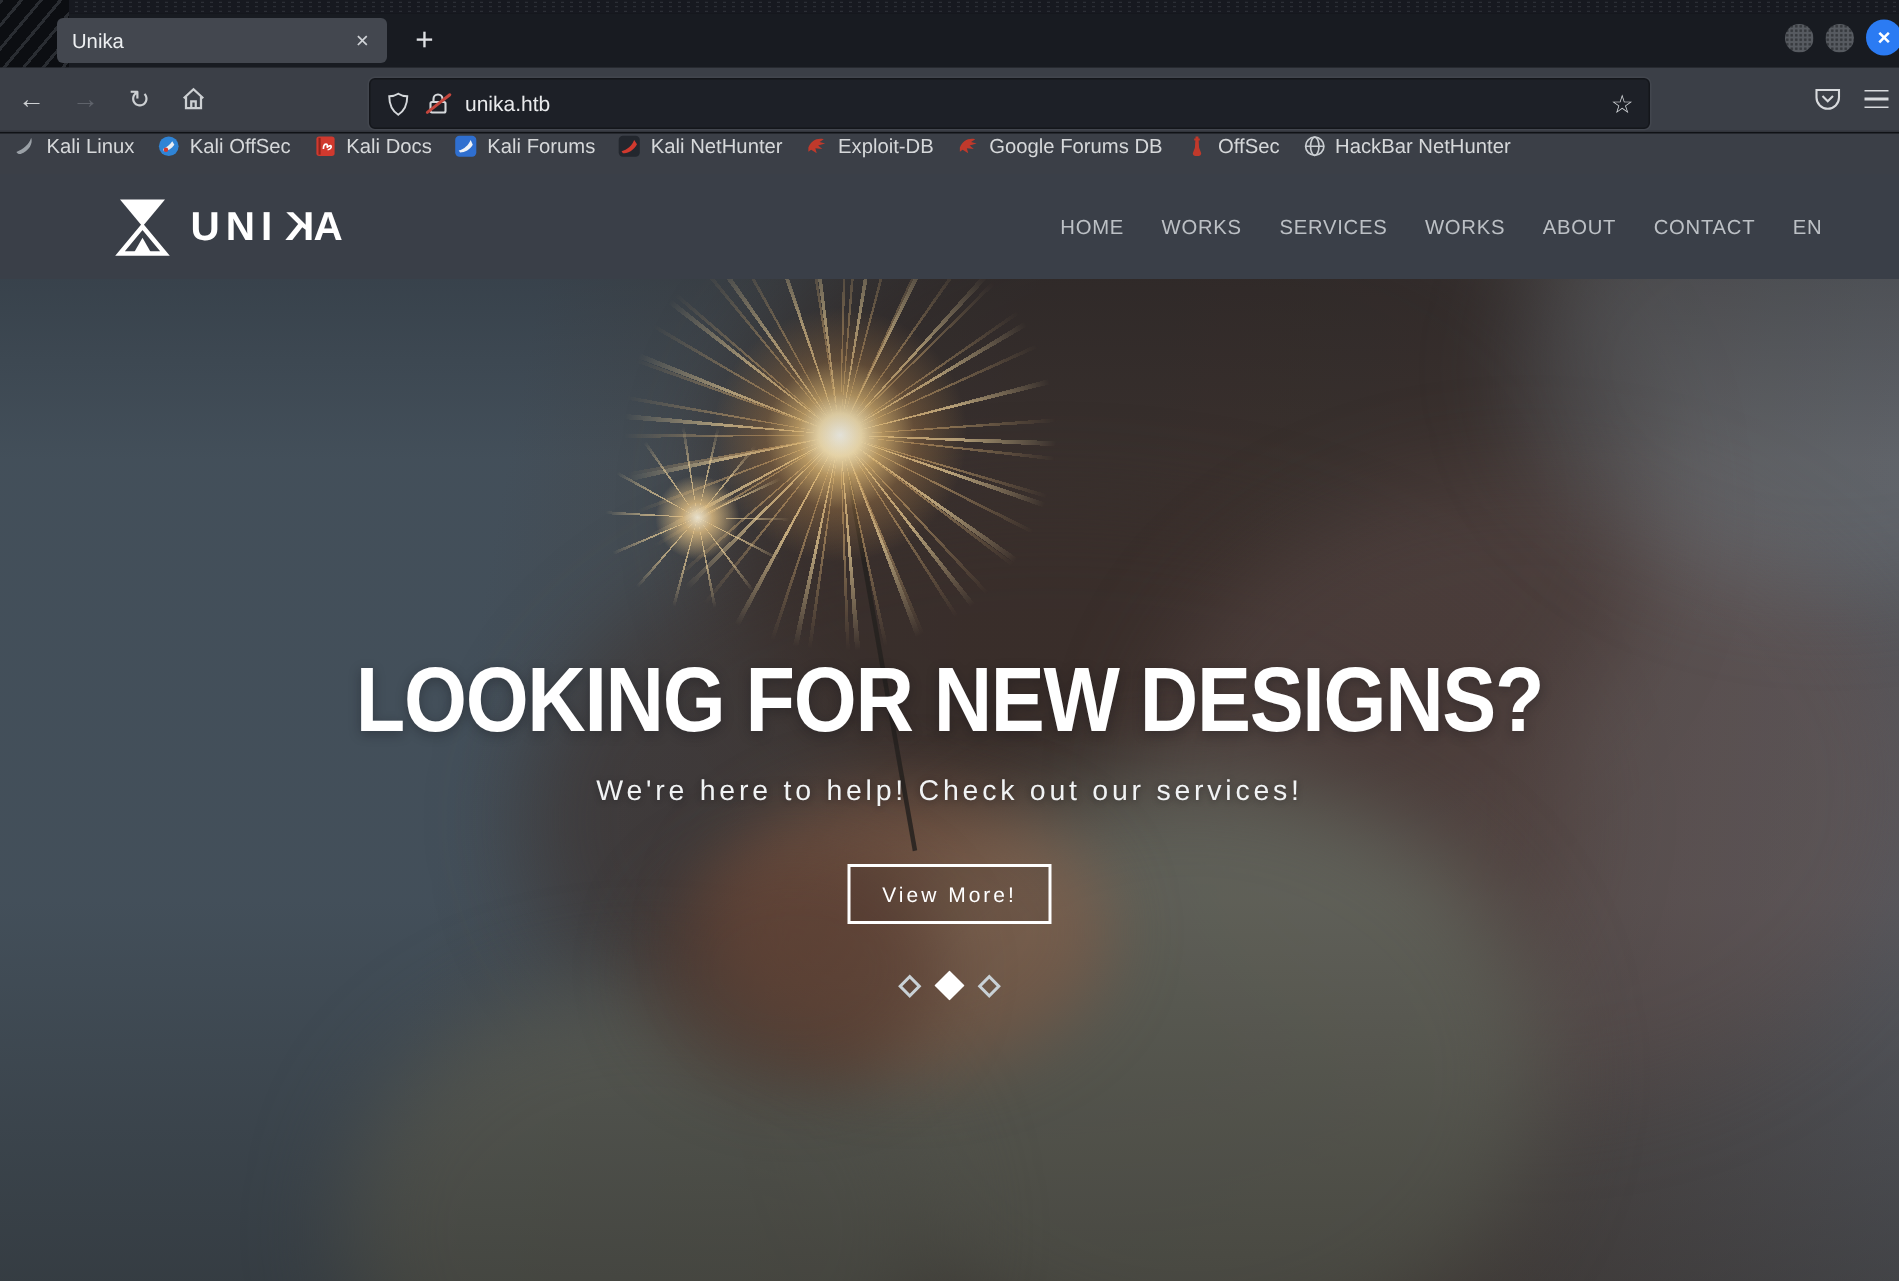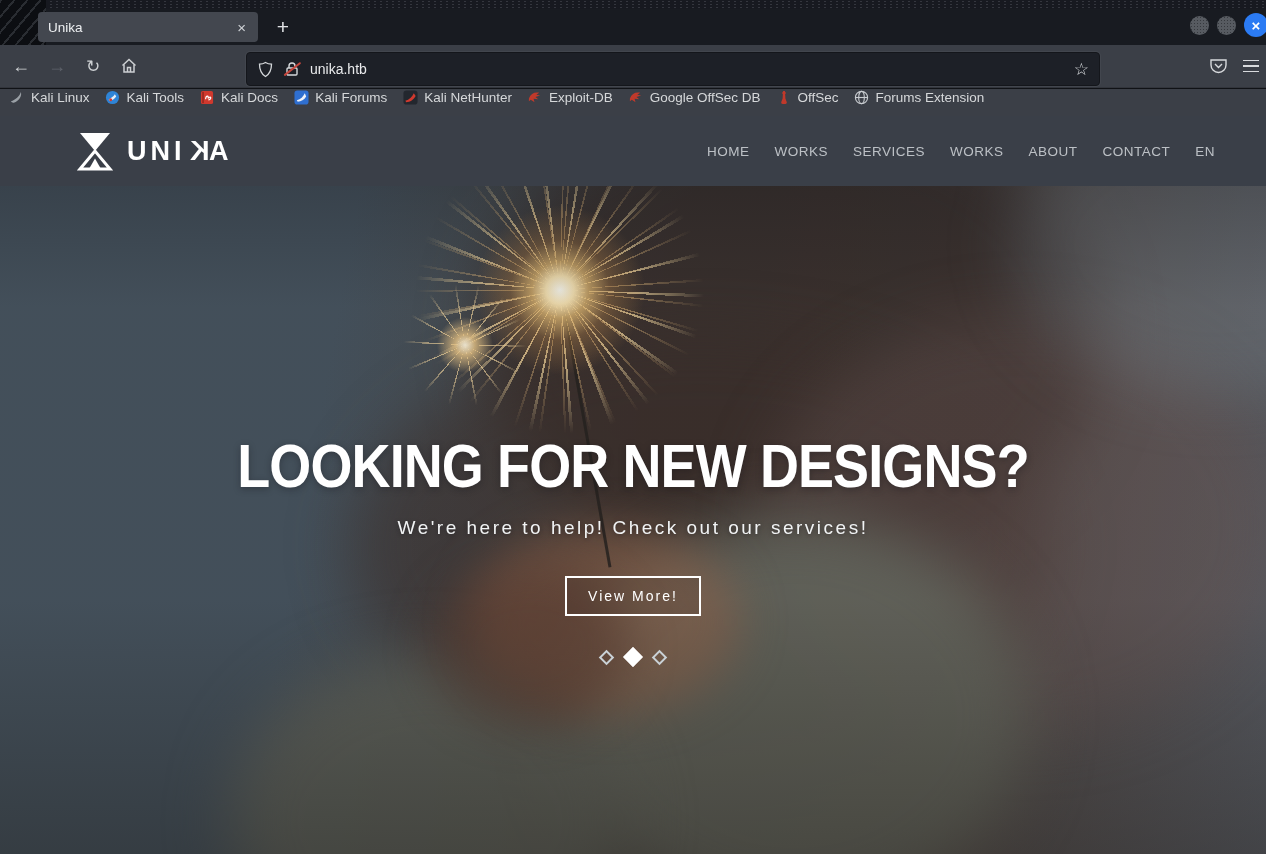--- a/index.html
+++ b/index.html
@@ -187,21 +187,21 @@
       <span class="blabel">Kali Linux</span>
     </span>
     <span class="bm">
       <span class="bico">
         <svg width="15" height="15" viewBox="0 0 16 16">
             <circle cx="8" cy="8" r="7" fill="#2f84d6"></circle>
             <path d="M4 10 C6 9 9 7 10.5 4.5 L12 7 C10 10 7 11.5 4.5 11.5 Z" fill="#e8eef5"></path>
             <circle cx="6" cy="10.5" r="1.6" fill="#d23b2f"></circle>
           </svg>
       </span>
-      <span class="blabel">Kali Tools</span>
+      <span class="blabel">Kali OffSec</span>
     </span>
     <span class="bm">
       <span class="bico">
         <svg width="14" height="15" viewBox="0 0 15 16">
             <rect x="1" y="1" width="13" height="14" rx="2" fill="#d0392e"></rect>
             <rect x="2.5" y="2" width="1.5" height="12" fill="#8e241c"></rect>
             <path d="M6 10 C6 7.5 7 6.5 8 6.5 C9 6.5 9 8 8.5 9 C9.5 8 11 7 11.5 8 C12 9 10.5 10.5 9 10.5" stroke="#fff" stroke-width="1.2" fill="none"></path>
           </svg>
       </span>
       <span class="blabel">Kali Docs</span>
@@ -231,40 +231,40 @@
           </svg>
       </span>
       <span class="blabel">Exploit-DB</span>
     </span>
     <span class="bm">
       <span class="bico">
         <svg width="15" height="14" viewBox="0 0 16 15">
             <path d="M2 9 C4 4 8 2 13 3 L10 5 L14 6 L9 7.5 L12 10 L7 9.5 L8 13 L4 10.5 L2 12 Z" fill="#c0392b"></path>
           </svg>
       </span>
-      <span class="blabel">Google OffSec DB</span>
+      <span class="blabel">Google Forums DB</span>
     </span>
     <span class="bm">
       <span class="bico">
         <svg width="10" height="15" viewBox="0 0 10 16">
             <path d="M4 1 H6 L6.5 9 L8 13 C8 14.5 7 15 5 15 C3 15 2 14.5 2 13 L3.5 9 Z" fill="#c0392b"></path>
             <rect x="3" y="2.5" width="4" height="1.4" fill="#c0392b"></rect>
           </svg>
       </span>
       <span class="blabel">OffSec</span>
     </span>
     <span class="bm">
       <span class="bico">
         <svg width="15" height="15" viewBox="0 0 16 16" fill="none" stroke="#c9cdd1" stroke-width="1.2">
             <circle cx="8" cy="8" r="6.5"></circle>
             <ellipse cx="8" cy="8" rx="3" ry="6.5"></ellipse>
             <path d="M1.5 8 H14.5"></path>
           </svg>
       </span>
-      <span class="blabel">Forums Extension</span>
+      <span class="blabel">HackBar NetHunter</span>
     </span>
   </div>
 
   <div class="site-header">
     <div class="logo">
       <svg width="40" height="42" viewBox="0 0 26 28">
         <polygon points="3,2 23,2 13,14" fill="#fff"></polygon>
         <polygon points="13,14 3,26 23,26" fill="none" stroke="#fff" stroke-width="2"></polygon>
         <polygon points="13,19 9,26 17,26" fill="#fff"></polygon>
       </svg>

